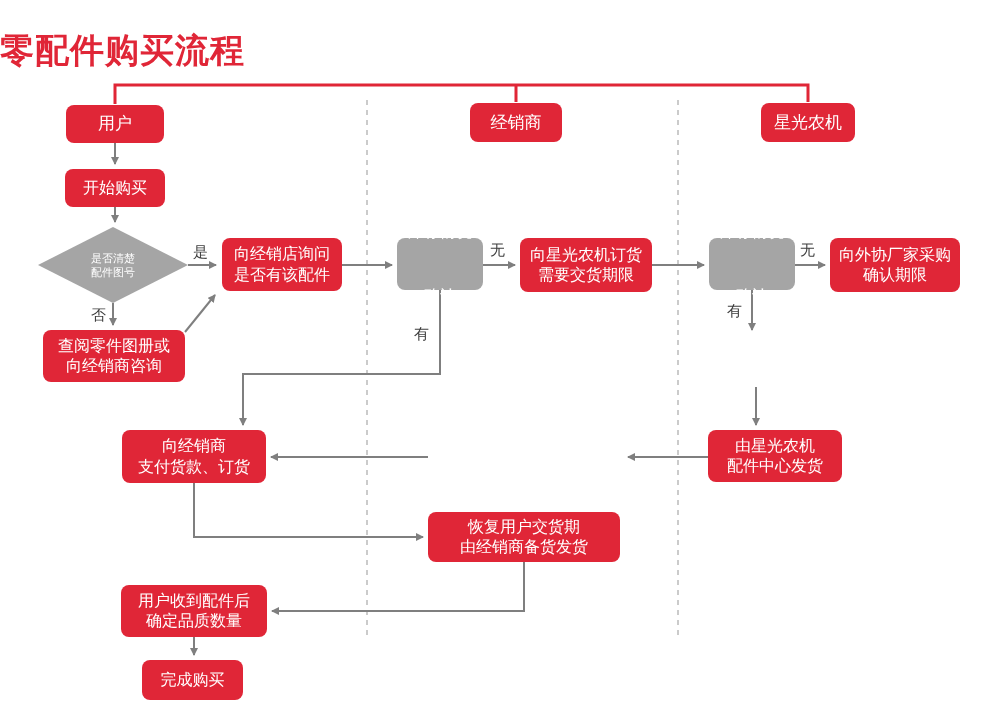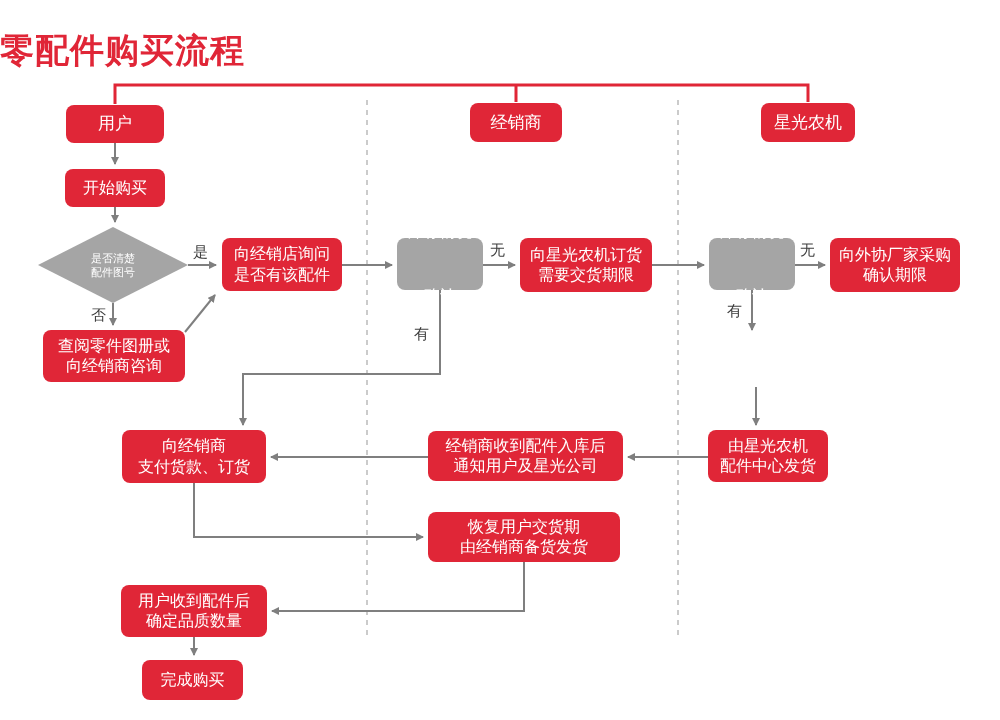--- a/index.html
+++ b/index.html
@@ -114,29 +114,25 @@
     <div>库存情况</div>
     <div>确认</div>
   </div>
 
   <div class="node red" style="left:830px;top:238px;width:130px;height:54px">
     <div>向外协厂家采购</div>
     <div>确认期限</div>
   </div>
 
 
-  <div class="node red" style="left:708px;top:430px;width:120px;height:52px">
+  <div class="node red" style="left:708px;top:430px;width:134px;height:52px">
     <div>由星光农机</div>
     <div>配件中心发货</div>
   </div>
 
-  <div class="node red" style="left:428px;top:431px;width:195px;height:50px">
-    <div>经销商收到配件入库后</div>
-    <div>通知用户及星光公司</div>
-  </div>
 
   <div class="node red" style="left:122px;top:430px;width:144px;height:53px">
     <div>向经销商</div>
     <div>支付货款、订货</div>
   </div>
 
   <div class="node red" style="left:428px;top:512px;width:192px;height:50px">
     <div>恢复用户交货期</div>
     <div>由经销商备货发货</div>
   </div>

